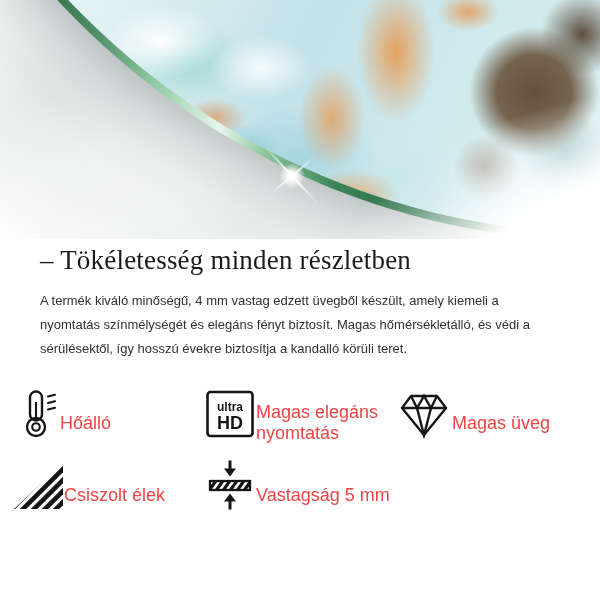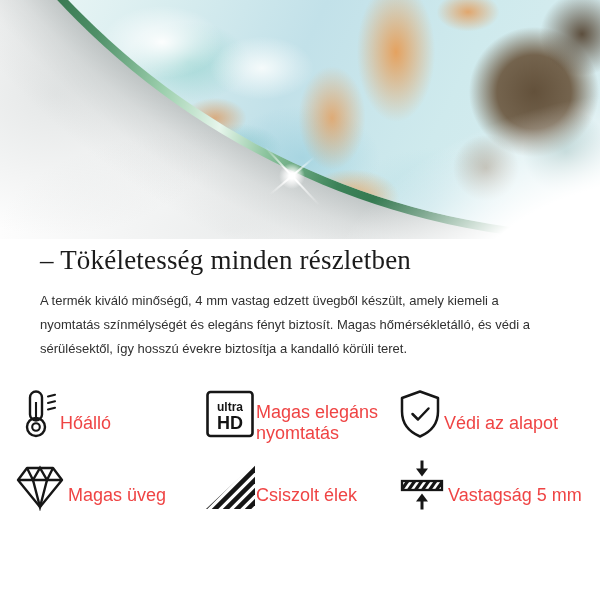--- a/index.html
+++ b/index.html
@@ -155,29 +155,20 @@
     <div class="icon-box">
       <svg class="icn" width="52" height="50" viewBox="0 0 52 50">
         <rect x="3.5" y="3" width="45" height="44" rx="3" stroke-width="2.6"></rect>
         <text x="26" y="21.5" font-size="12" text-anchor="middle">ultra</text>
         <text x="26" y="40" font-size="18" text-anchor="middle">HD</text>
       </svg>
     </div>
     <div class="feature-label">Magas elegáns nyomtatás</div>
   </div>
 
-  <div class="feature">
-    <div class="icon-box">
-      <svg class="icn" width="48" height="50" viewBox="0 0 48 50">
-        <path d="M24 2.5 L42 9 V22.5 C42 35 34.5 43 24 47.5 C13.5 43 6 35 6 22.5 V9 Z" stroke-width="2.5" stroke-linejoin="round"></path>
-        <path d="M16.5 25 L22 30.5 L32.5 19.5" stroke-width="2.5" stroke-linecap="round" stroke-linejoin="round"></path>
-      </svg>
-    </div>
-    <div class="feature-label">Védi az alapot</div>
-  </div>
 
   <div class="feature">
     <div class="icon-box">
       <svg class="icn" width="56" height="48" viewBox="0 0 56 48" stroke-width="2.2">
         <path d="M15 5 L41 5 L50 17 L28 44 L6 17 Z" stroke-linejoin="round"></path>
         <path d="M6 17 L50 17"></path>
         <path d="M15 5 L21 17 L28 5 L35 17 L41 5"></path>
         <path d="M21 17 L28 44 L35 17"></path>
       </svg>
     </div>

